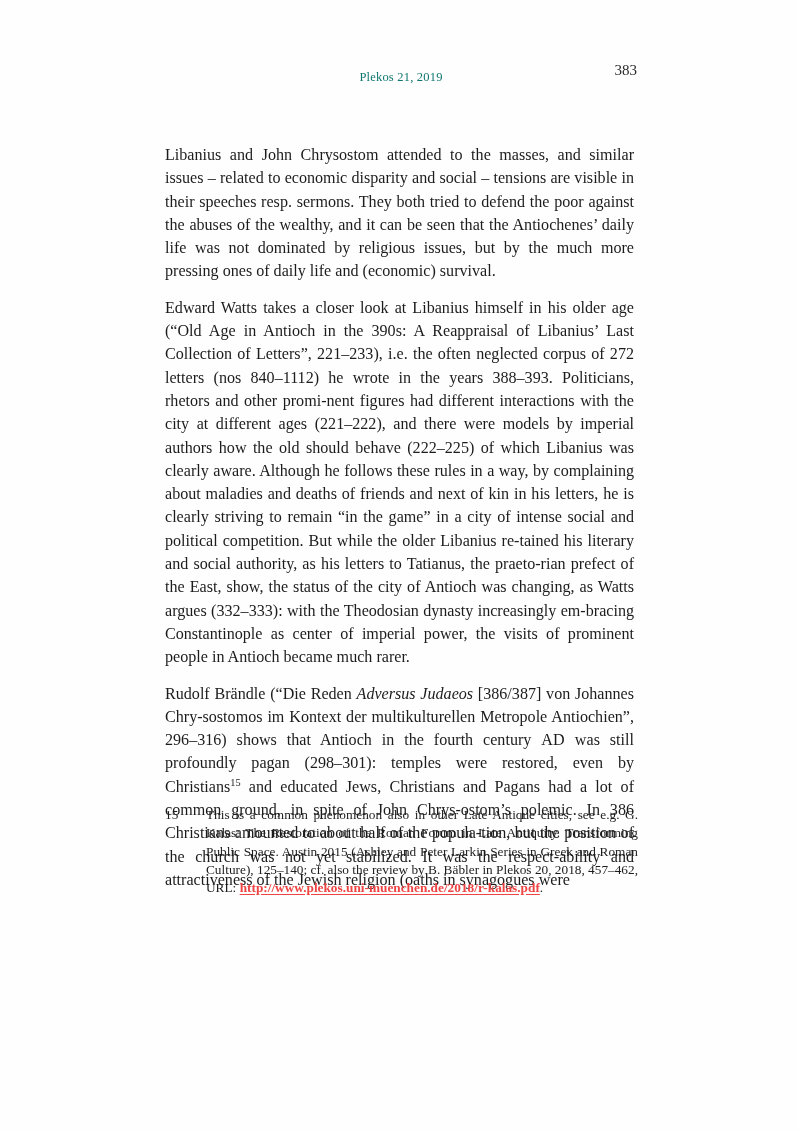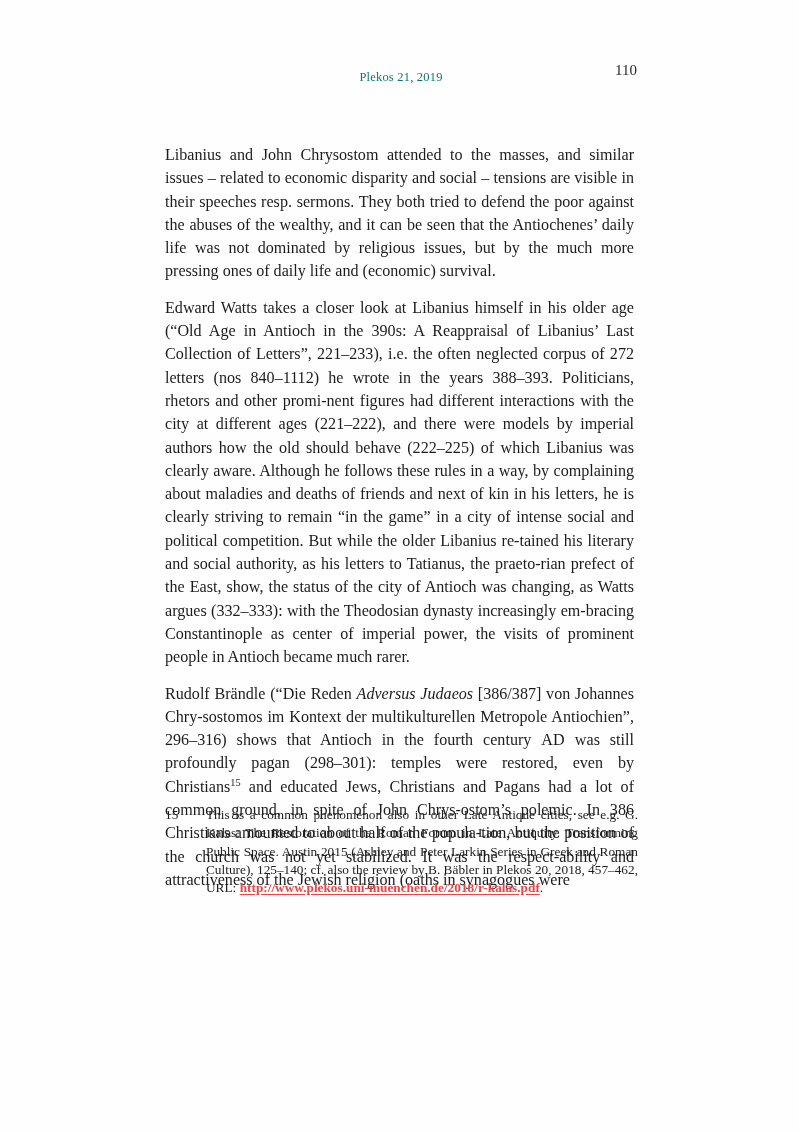--- a/index.html
+++ b/index.html
@@ -110,21 +110,21 @@
     font-weight: bold;
   }
 </style>
 </head>
 <body>
 
 <div class="page">
 
   <div class="running-head">
     <div class="running-head-title">Plekos 21, 2019</div>
-    <div class="page-number">110</div>
+    <div class="page-number">383</div>
   </div>
 
   <div class="column">
 
     <p class="body-par">Libanius and John Chrysostom attended to the masses, and similar issues – related to economic disparity and social – tensions are visible in their speeches resp. sermons. They both tried to defend the poor against the abuses of the wealthy, and it can be seen that the Antiochenes’ daily life was not dominated by religious issues, but by the much more pressing ones of daily life and (economic) survival.</p>
 
     <p class="body-par">Edward Watts takes a closer look at Libanius himself in his older age (“Old Age in Antioch in the 390s: A Reappraisal of Libanius’ Last Collection of Letters”, 221–233), i.e. the often neglected corpus of 272 letters (nos 840–1112) he wrote in the years 388–393. Politicians, rhetors and other promi-nent figures had different interactions with the city at different ages (221–222), and there were models by imperial authors how the old should behave (222–225) of which Libanius was clearly aware. Although he follows these rules in a way, by complaining about maladies and deaths of friends and next of kin in his letters, he is clearly striving to remain “in the game” in a city of intense social and political competition. But while the older Libanius re-tained his literary and social authority, as his letters to Tatianus, the praeto-rian prefect of the East, show, the status of the city of Antioch was changing, as Watts argues (332–333): with the Theodosian dynasty increasingly em-bracing Constantinople as center of imperial power, the visits of prominent people in Antioch became much rarer.</p>
 
 
     <p class="body-par"><span>Rudolf Brändle (“Die Reden </span><span class="it">Adversus Judaeos</span><span> [386/387] von Johannes Chry-sostomos im Kontext der multikulturellen Metropole Antiochien”, 296–316) shows that Antioch in the fourth century </span><span class="smallcaps">AD</span><span> was still profoundly pagan (298–301): temples were restored, even by Christians</span><sup class="fn-ref">15</sup><span> and educated Jews, Christians and Pagans had a lot of common ground, in spite of John Chrys-ostom’s polemic. In 386 Christians amounted to about half of the popula-tion, but the position of the church was not yet stabilized. It was the respect-ability and attractiveness of the Jewish religion (oaths in synagogues were</span></p>

